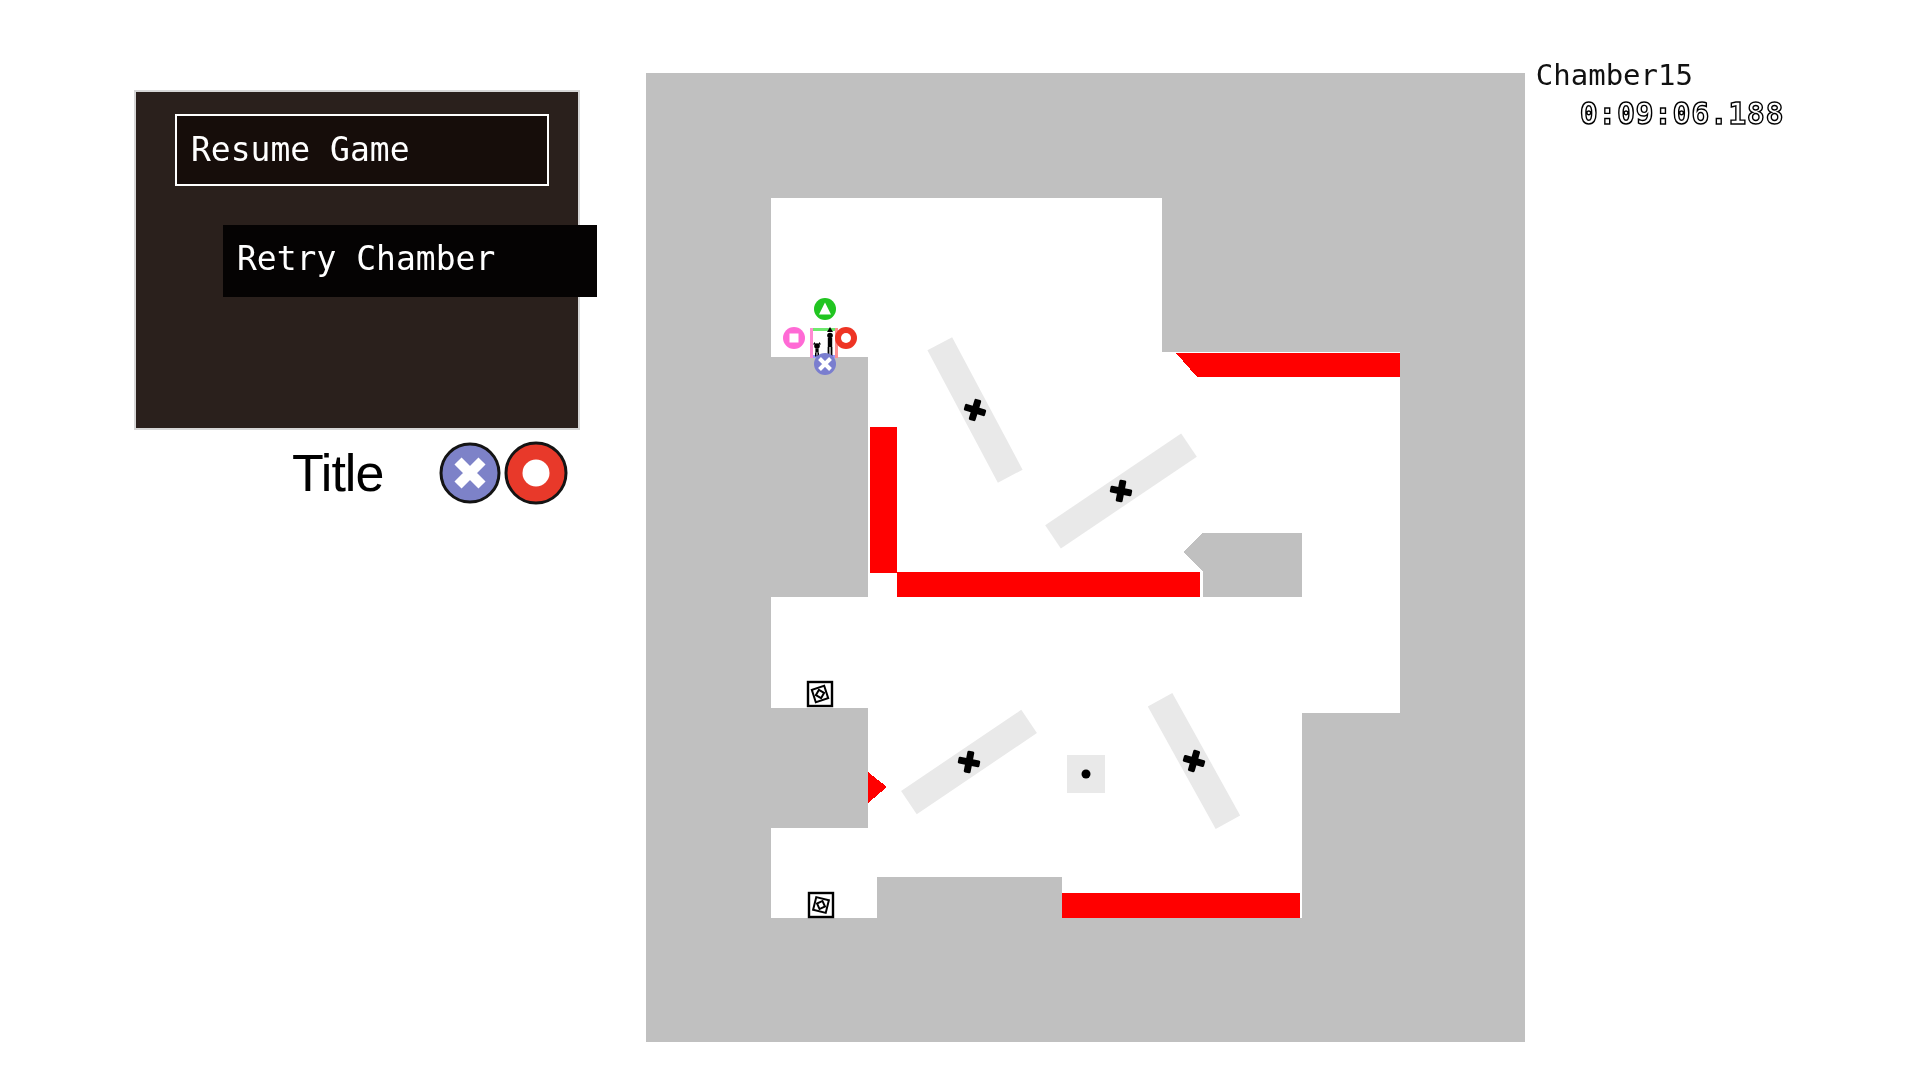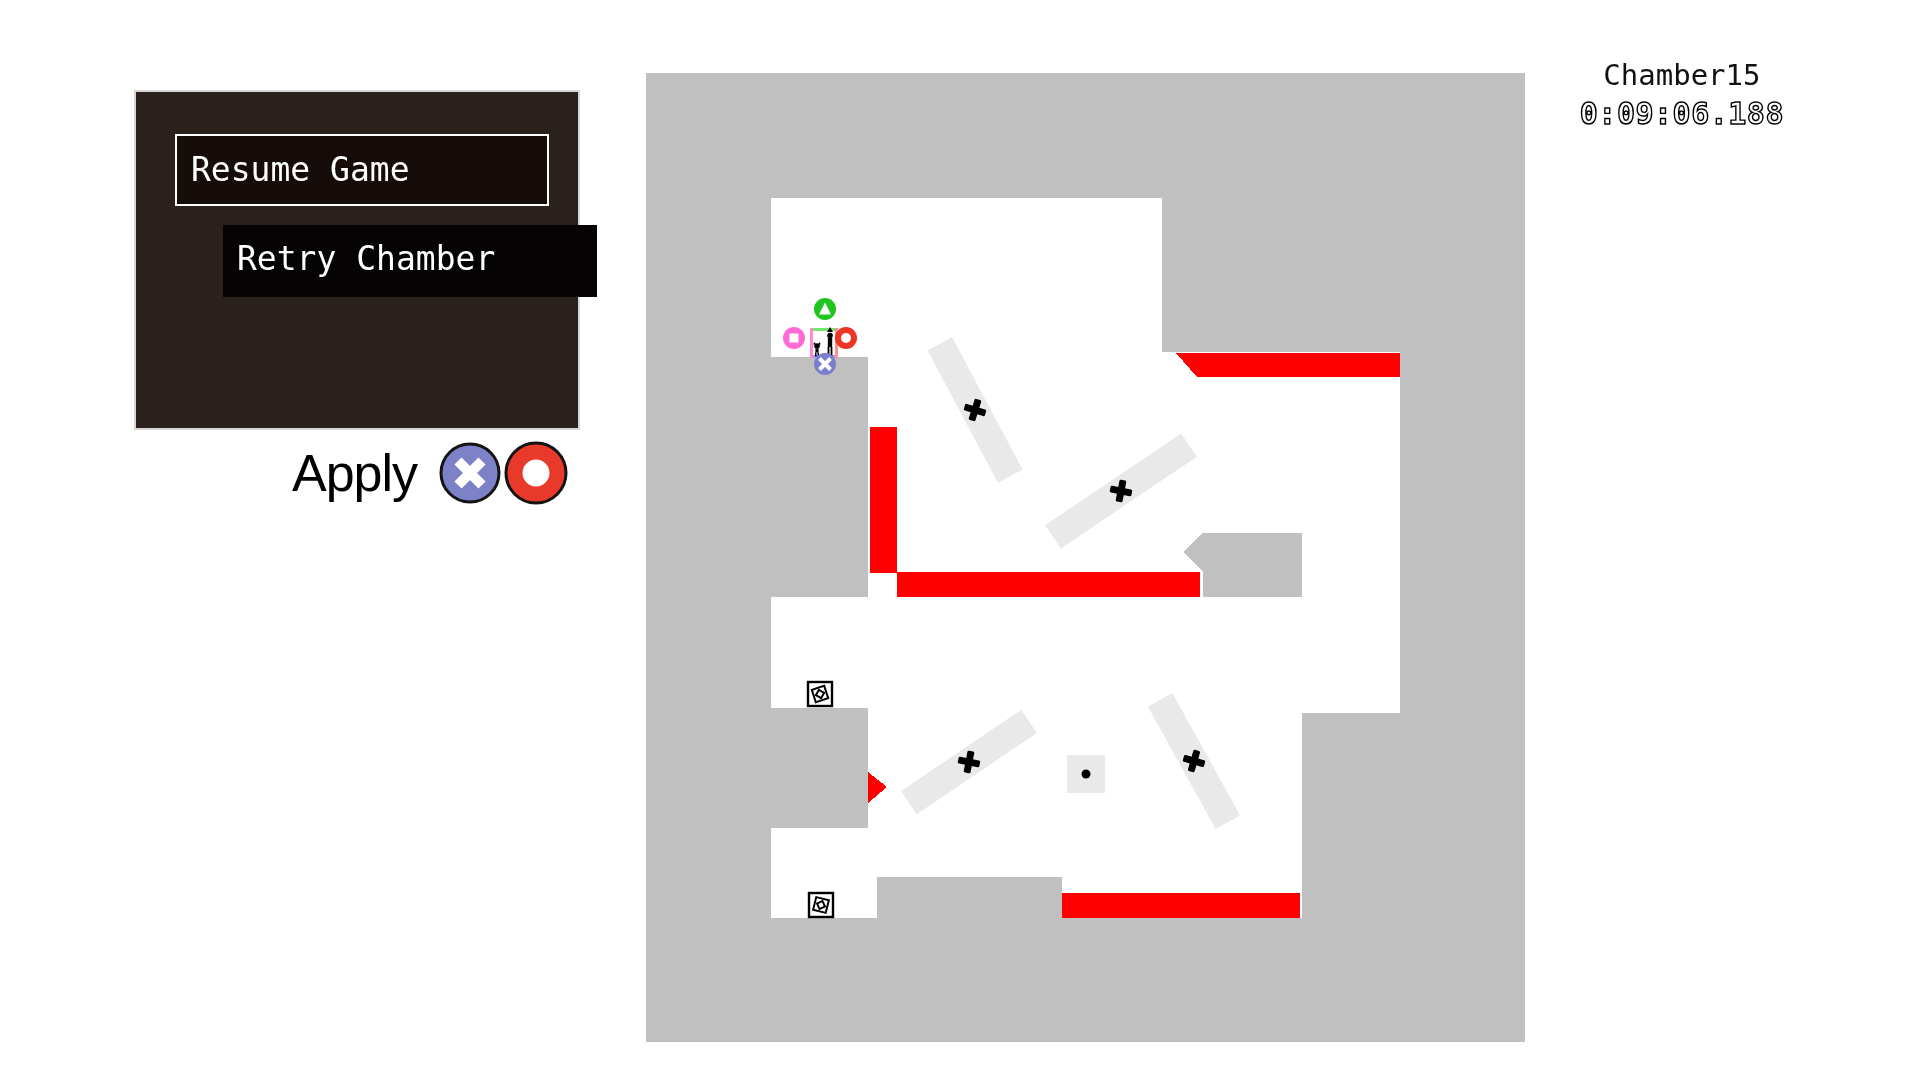--- a/index.html
+++ b/index.html
@@ -6,54 +6,54 @@
   .page{position:relative;width:1920px;height:1080px;background:#ffffff;overflow:hidden;
         font-family:"DejaVu Sans Mono","Liberation Mono",monospace;}
 
   
   .menu-panel{position:absolute;left:134px;top:90px;width:446px;height:340px;
               background:#2a201c;border:2px solid #d6d6d6;box-sizing:border-box;}
   .menu-item{position:absolute;left:39px;width:374px;height:72px;box-sizing:border-box;
              color:#ffffff;font-size:33px;line-height:68px;padding-left:14px;
              background:#050303;white-space:nowrap;}
   .menu-item.selected{background:#160d0a;border:2px solid #ffffff;}
-  .mi-0{top:42px;}
+  .mi-0{top:22px;}
   .mi-1{top:133px;margin-left:48px;}
   .mi-2{top:237px;}
 
   
   .apply-row{position:absolute;left:290px;top:437px;width:290px;height:72px;}
   .apply-label{position:absolute;left:2px;top:6px;
                font-family:"Liberation Sans","DejaVu Sans",sans-serif;
                font-size:52px;font-weight:500;color:#000000;letter-spacing:-1px;}
   .apply-btn{position:absolute;top:0px;}
   .apply-btn.x{left:147px;}
   .apply-btn.o{left:212px;}
 
   
-  .hud{position:absolute;right:136px;top:58px;text-align:center;}
+  .hud{position:absolute;right:136px;top:58px;text-align:left;}
   .hud-chamber{font-size:29px;color:#111111;letter-spacing:0px;}
   .hud-timer{font-size:30px;font-weight:bold;color:#ffffff;
-             -webkit-text-stroke:1.4px #000000;letter-spacing:0.5px;margin-top:4px;}
+             -webkit-text-stroke:1.4px #000000;letter-spacing:0.5px;margin-top:4px;margin-left:44px;}
 
   
   .game{position:absolute;left:646px;top:73px;width:879px;height:969px;}
 </style>
 </head>
 <body>
 
 <div class="page">
 
   <div class="menu-panel">
     <div class="menu-item selected mi-0">Resume Game</div>
     <div class="menu-item mi-1">Retry Chamber</div>
   </div>
 
   <div class="apply-row">
-    <span class="apply-label">Apply</span>
+    <span class="apply-label">Title</span>
     <svg class="apply-btn x" width="66" height="70" viewBox="0 0 66 70">
       <circle cx="33" cy="36" r="29" fill="#7d82c8" stroke="#141414" stroke-width="3"></circle>
       <path d="M21 24 L45 48 M45 24 L21 48" stroke="#ffffff" stroke-width="10"></path>
     </svg>
     <svg class="apply-btn o" width="68" height="70" viewBox="0 0 68 70">
       <circle cx="34" cy="36" r="30" fill="#e8392a" stroke="#141414" stroke-width="3"></circle>
       <circle cx="34" cy="36" r="13.5" fill="#ffffff"></circle>
     </svg>
   </div>
 

